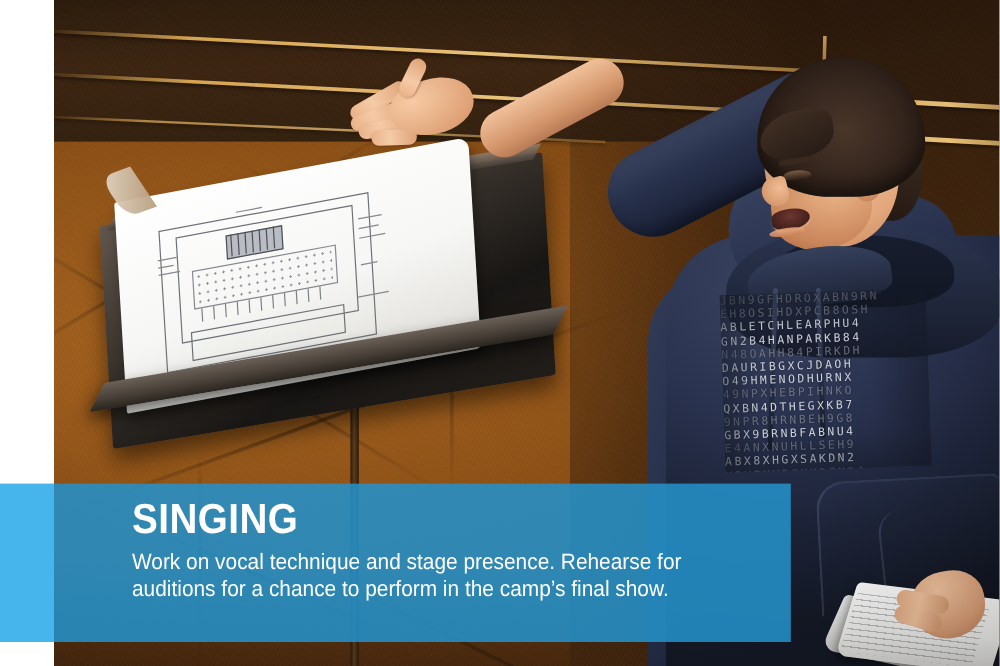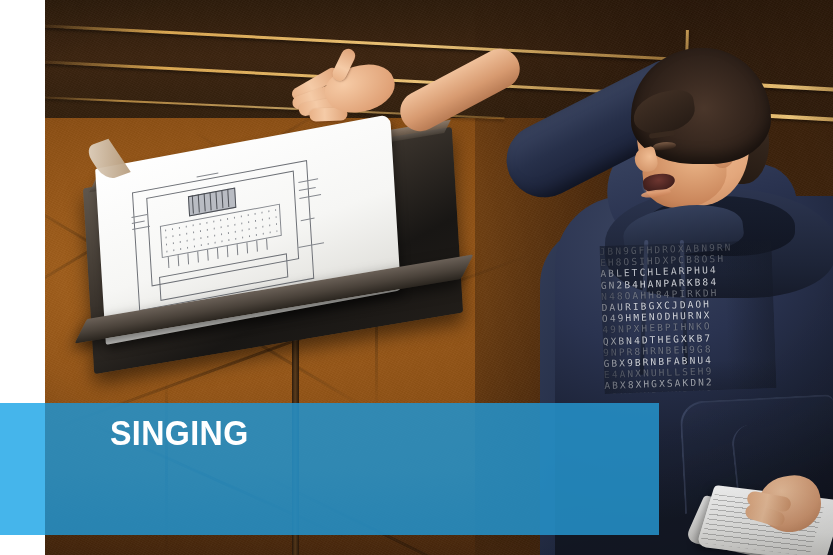--- a/index.html
+++ b/index.html
@@ -544,15 +544,19 @@
       <div class="lh-f lh-f2"></div>
     </div>
 
     <div class="vignette"></div>
   </div>
 
   <div id="accent-strip"></div>
   <div id="banner"></div>
   <div id="banner-text">
     <div id="banner-title">SINGING</div>
+    <div id="banner-body">
+      <div class="banner-line">Work on vocal technique and stage presence. Rehearse for</div>
+      <div class="banner-line">auditions for a chance to perform in the camp’s final show.</div>
+    </div>
   </div>
 
 </div>
 
 </body></html>

